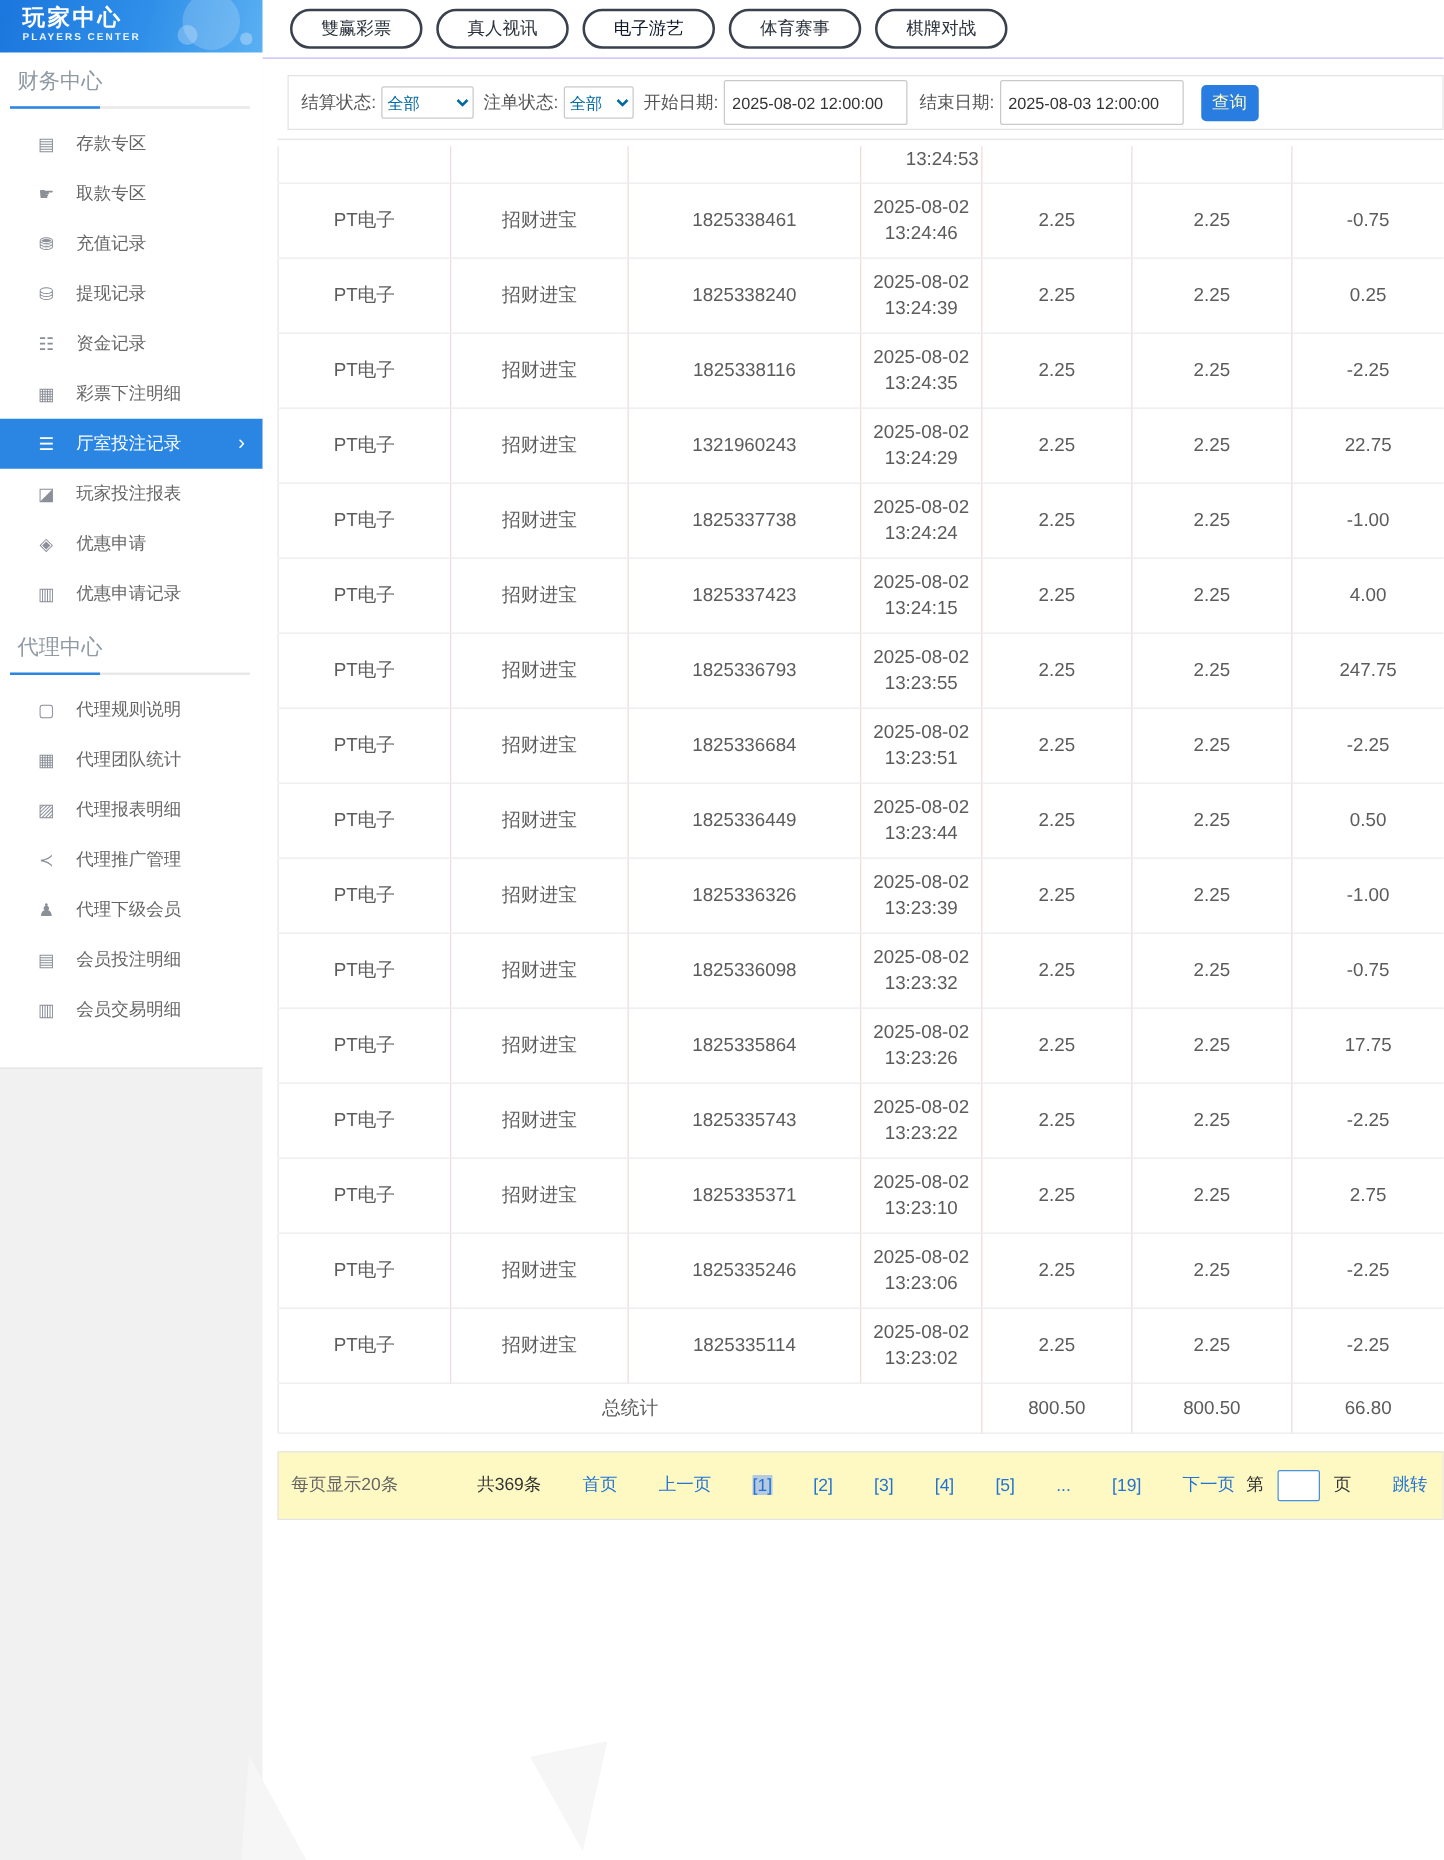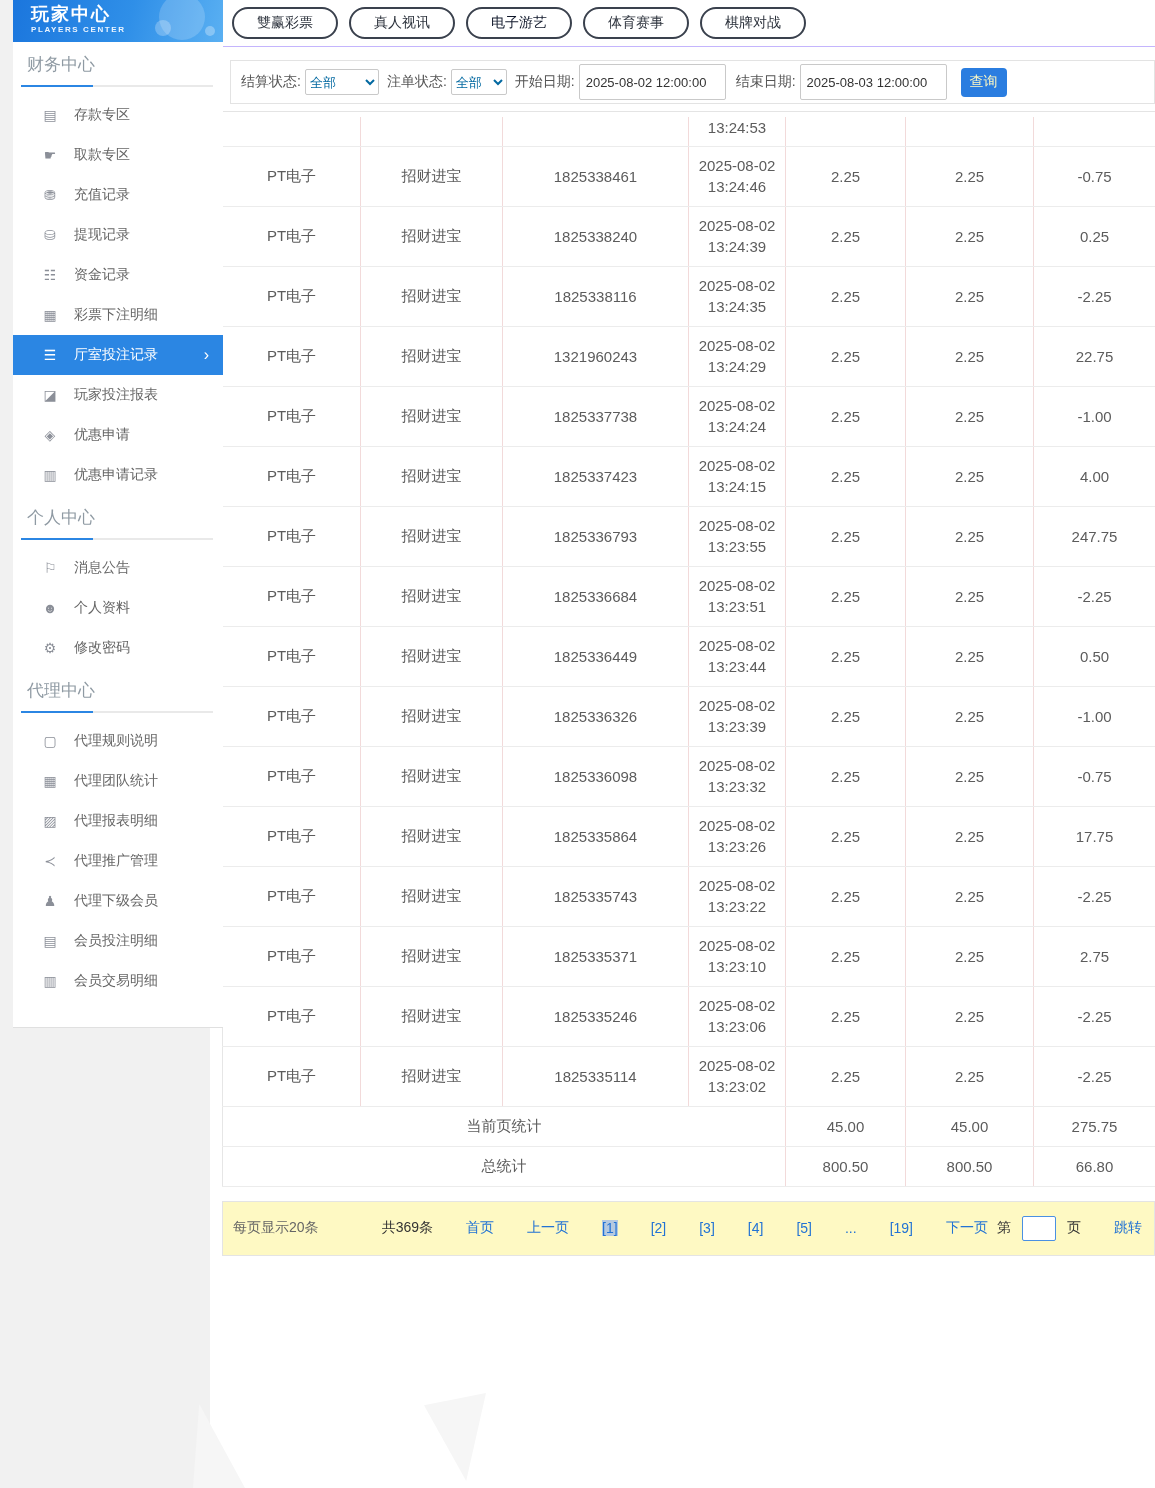--- a/index.html
+++ b/index.html
@@ -3,21 +3,21 @@
 <meta charset="utf-8">
 <style>
   * { margin:0; padding:0; box-sizing:border-box; }
   html,body { width:1155px; height:1488px; }
   body {
     font-family:"Liberation Sans","DejaVu Sans",sans-serif;
     background:#ffffff; position:relative; overflow:hidden; color:#333;
   }
   
   .left-strip { position:absolute; left:0; top:0; width:210px; height:1488px; background:#f1f1f1; }
-  .sidebar { position:absolute; left:13px; top:0; width:210px; background:#ffffff; border-bottom:1px solid #e0e0e0; padding-bottom:26px; z-index:2; }
+  .sidebar { position:absolute; left:0; top:0; width:210px; background:#ffffff; border-bottom:1px solid #e0e0e0; padding-bottom:26px; z-index:2; }
   .logo { height:42px; background:linear-gradient(105deg,#1b76dd 0%,#2f8fe8 55%,#5ab0f2 100%); position:relative; overflow:hidden; padding:3px 0 0 18px; }
   .logo-title { color:#fff; font-size:18px; font-weight:bold; letter-spacing:2px; line-height:22px; }
   .logo-sub { color:#eaf4ff; font-size:8px; letter-spacing:1.6px; font-weight:bold; }
   .logo-deco1 { position:absolute; right:18px; top:-6px; width:46px; height:46px; border-radius:50%; background:rgba(255,255,255,.18); }
   .logo-deco2 { position:absolute; right:52px; top:20px; width:16px; height:16px; border-radius:50%; background:rgba(255,255,255,.25); }
   .logo-deco3 { position:absolute; right:8px; top:26px; width:10px; height:10px; border-radius:50%; background:rgba(255,255,255,.3); }
   .side-title { margin:11px 0 0 14px; font-size:17px; color:#8f9aa3; }
   .side-underline { height:2px; background:#e9e9e9; margin:9px 10px 8px 8px; position:relative; }
   .side-underline .blue { position:absolute; left:0; top:0; width:72px; height:2px; background:#2b86e3; }
   .side-item { height:40px; display:flex; align-items:center; padding:0 14px 0 28px; font-size:14px; color:#666; cursor:pointer; }
@@ -37,21 +37,21 @@
   .sel-settle { width:74px; }
   .sel-order { width:56px; }
   .filterbar input.date { width:147px; height:36px; border:1px solid #c9c9c9; border-radius:2px; font-size:13px; color:#333; padding-left:6px; margin-right:10px; }
   .btn-query { margin-left:4px; width:46px; height:29px; background:#2a7de0; color:#fef9c3; border:none; border-radius:4px; font-size:14px; cursor:pointer; }
   
   .table-top-line { height:1px; background:#e4e4e4; margin:7px 0 0 12px; width:933px; }
   .bet-table { margin:5px 0 0 12px; width:933px; border-collapse:collapse; table-layout:fixed; border-left:1px solid #e6e6e6; font-size:15px; color:#5c5c5c; }
   .bet-table td { border-right:1px solid #f2dada; border-bottom:1px solid #ececec; text-align:center; vertical-align:middle; padding:0 2px; overflow:hidden; }
   .bet-table td:last-child { border-right:none; }
   tr.partial-row { height:29px; }
-  tr.partial-row td { vertical-align:top; padding-top:2px; }
+  tr.partial-row td { vertical-align:top; padding-top:2px;text-align:right; }
   tr.data-row { height:60px; }
   .dt span { display:block; line-height:21px; }
   tr.sum-row { height:40px; }
   tr.sum-row td.sum-label { border-right:1px solid #f2dada; }
   
   .pagebar { margin:14px 0 0 12px; width:933px; height:55px; background:#fef9c3; border:1px solid #e4e4e4; display:flex; align-items:center; padding:0 12px 0 10px; font-size:14px; color:#666; }
   .pg-right { margin-left:auto; display:flex; align-items:center; gap:9px; white-space:nowrap; }
   .pg-total { color:#333; }
   .pg-link { color:#2273d4; cursor:pointer; text-decoration:none;margin-left:24px; }
   .pg-link.current { background:#b5c9e0; }
@@ -137,45 +137,20 @@
   </div>
 
   <div class="side-item">
     <span class="side-icon">▥</span>
     <span class="side-label">优惠申请记录</span>
 
   </div>
 </div>
   </div>
 
-  <div class="side-section">
-    <div class="side-title">个人中心</div>
-    <div class="side-underline">
-          <span class="blue"></span>
-        </div>
-    <div class="side-items">
-  <div class="side-item">
-    <span class="side-icon">⚐</span>
-    <span class="side-label">消息公告</span>
-
-  </div>
-
-  <div class="side-item">
-    <span class="side-icon">☻</span>
-    <span class="side-label">个人资料</span>
-
-  </div>
-
-  <div class="side-item">
-    <span class="side-icon">⚙</span>
-    <span class="side-label">修改密码</span>
-
-  </div>
-</div>
-  </div>
 
   <div class="side-section">
     <div class="side-title">代理中心</div>
     <div class="side-underline">
           <span class="blue"></span>
         </div>
     <div class="side-items">
   <div class="side-item">
     <span class="side-icon">▢</span>
     <span class="side-label">代理规则说明</span>
@@ -469,26 +444,20 @@
       <td class="dt">
             <span class="d1">2025-08-02</span>
             <span class="d2">13:23:02</span>
           </td>
       <td>2.25</td>
       <td>2.25</td>
       <td>-2.25</td>
     </tr>
   </tbody>
     <tbody>
-      <tr class="sum-row">
-        <td colspan="4" class="sum-label">当前页统计</td>
-        <td>45.00</td>
-        <td>45.00</td>
-        <td>275.75</td>
-      </tr>
       <tr class="sum-row">
         <td colspan="4" class="sum-label">总统计</td>
         <td>800.50</td>
         <td>800.50</td>
         <td>66.80</td>
       </tr>
     </tbody>
   </table>
 
   <div class="pagebar">

